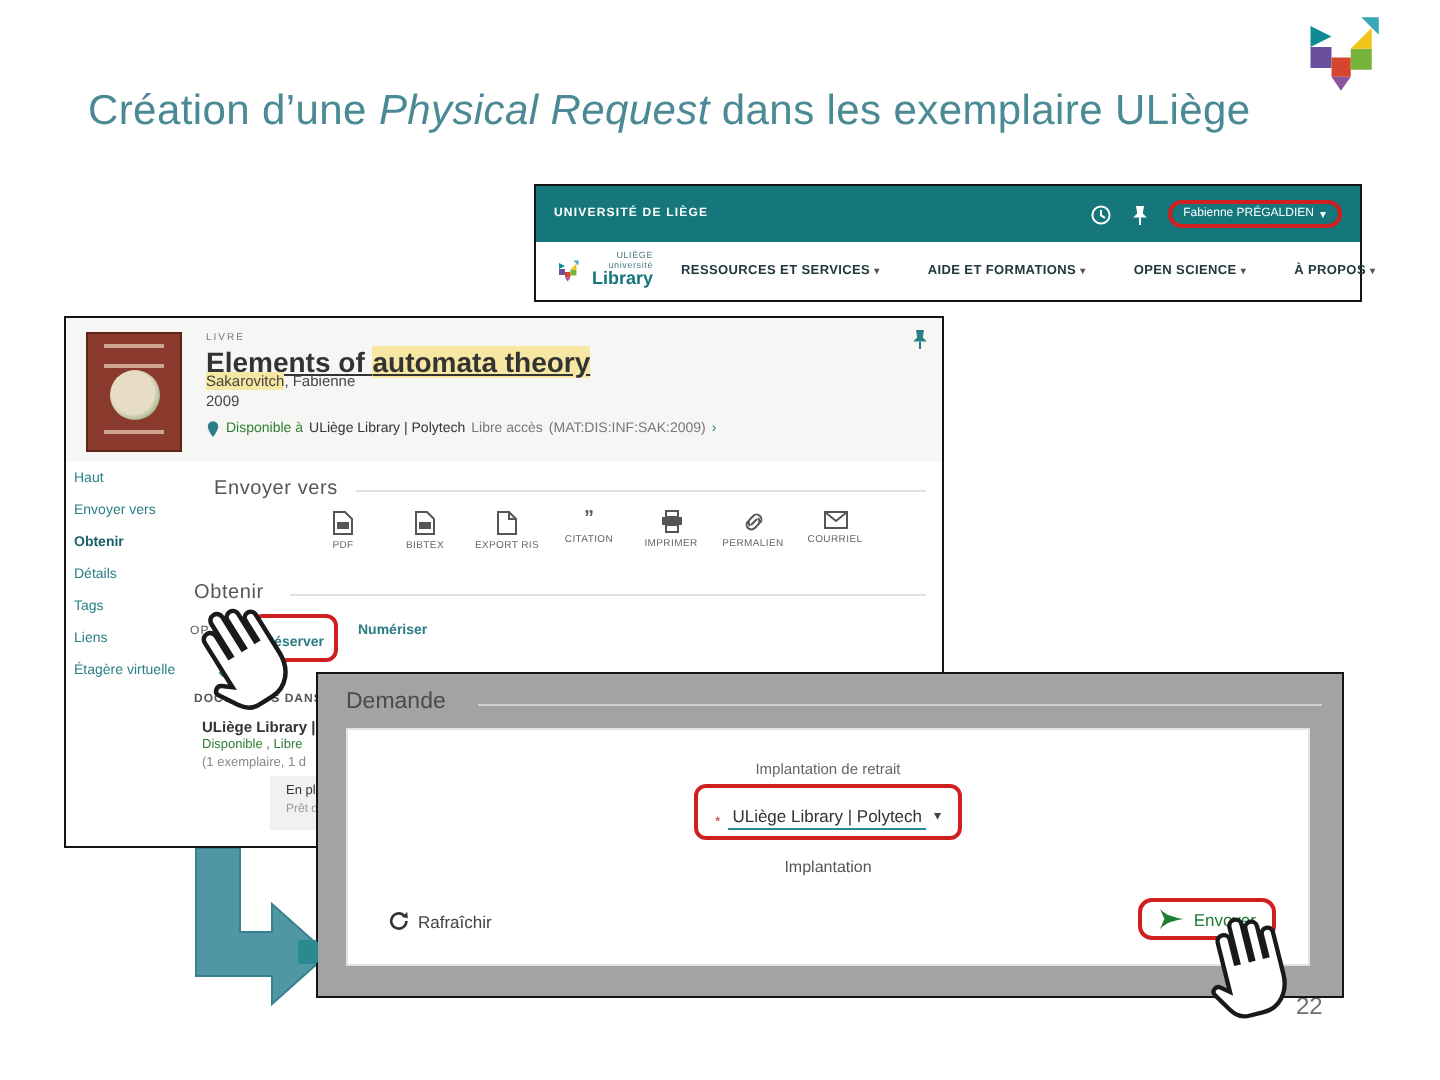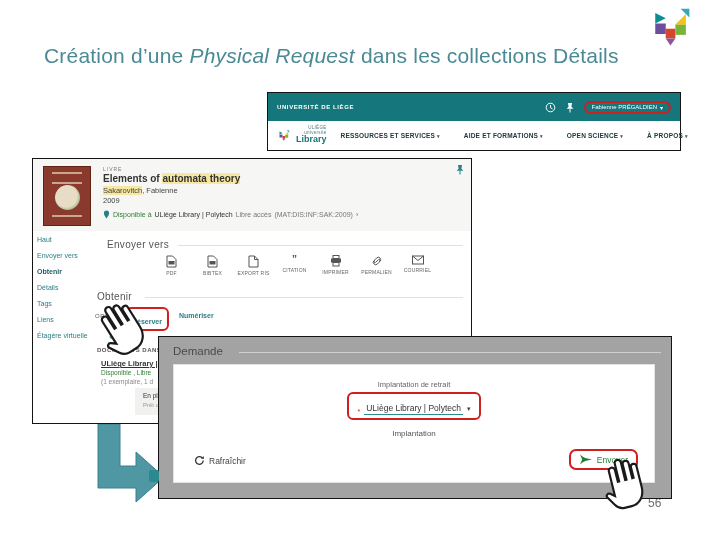--- a/index.html
+++ b/index.html
@@ -34,21 +34,21 @@
 
   
   #main-shot{left:32px;top:158px;width:438px;height:264px;}
   .record-strip{position:absolute;left:0;top:0;right:0;height:72px;background:#f6f7f5;}
   .cover{position:absolute;left:10px;top:7px;width:48px;height:60px;background:#8a392d;border:1px solid #5f2418;box-sizing:border-box;}
   .cover .tl{position:absolute;left:8px;right:8px;top:5px;height:8px;border-top:2px solid #caa58f;border-bottom:2px solid #caa58f;}
   .cover .circle{position:absolute;left:11px;top:18px;width:25px;height:25px;border-radius:50%;background:#ddd3bd;
                  background:radial-gradient(circle at 45% 45%, #e7ddc6 55%, #9fb18a 75%, #ddd3bd 80%);}
   .cover .bl{position:absolute;left:8px;right:8px;bottom:8px;height:0;border-top:2px solid #caa58f;}
   .type-label{left:70px;top:7px;font-size:5px;color:#777;letter-spacing:1px;}
-  .rec-title{left:70px;top:14px;font-size:10px;font-weight:bold;color:#333;white-space:nowrap;}
+  .rec-title{left:70px;top:14px;font-size:14px;font-weight:bold;color:#333;white-space:nowrap;text-decoration:underline;}
   .hl{background:#f6e7a2;}
   .rec-author{left:70px;top:27px;font-size:7.5px;color:#444;}
   .rec-year{left:70px;top:37px;font-size:7.5px;color:#444;}
   .rec-avail{left:70px;top:51px;font-size:7px;white-space:nowrap;display:flex;align-items:center;gap:3px;}
   .av-green{color:#2e7d32;}
   .av-loc{color:#333;}
   .av-grey{color:#777;}
   .av-more{color:#2a7f85;}
   .rec-pin{position:absolute;right:6px;top:5px;}
 
@@ -63,21 +63,21 @@
   .sendto-label{font-size:5px;color:#666;letter-spacing:.2px;white-space:nowrap;}
   .quote-glyph{font-size:10px;font-weight:bold;color:#555;line-height:10px;}
 
   .options-label{left:62px;top:154px;font-size:6px;color:#555;letter-spacing:.6px;}
   .chip-red{display:inline-block;border:2px solid #cf1f1f;border-radius:6px;padding:1px 5px;background:#fff;}
   .opt-reserve{left:92px;top:148px;}
   .opt-link{font-size:7px;color:#2a7f85;font-weight:bold;white-space:nowrap;}
   .opt-digitize{left:146px;top:153px;}
   .back-arrow{left:76px;top:172px;font-size:10px;color:#2a7f85;}
   .docs-row{left:64px;top:188px;font-size:6px;font-weight:bold;color:#555;letter-spacing:.5px;white-space:nowrap;}
-  .hold-lib{left:68px;top:200px;font-size:7.5px;font-weight:bold;color:#333;white-space:nowrap;text-decoration:underline;}
+  .hold-lib{left:68px;top:200px;font-size:7.5px;font-weight:bold;color:#333;white-space:nowrap;}
   .hold-status{left:68px;top:210px;font-size:6.5px;color:#2e7d32;white-space:nowrap;}
   .hold-copies{left:68px;top:219px;font-size:6.5px;color:#888;white-space:nowrap;}
   .enplace-box{left:102px;top:229px;width:110px;height:27px;background:#f1f1f0;}
   .enplace-1{left:8px;top:4px;font-size:6.5px;color:#333;position:absolute;}
   .enplace-2{left:8px;top:14px;font-size:6px;color:#999;position:absolute;white-space:nowrap;}
 
   
   #dialog-shot{left:158px;top:336px;width:512px;height:161px;background:#a3a3a3;border:1.5px solid #141414;z-index:10;}
   .dlg-title{left:14px;top:8px;font-size:11.5px;color:#4a4a4a;}
   .dlg-line{left:80px;right:10px;top:15px;height:1px;background:#cfcfcf;position:absolute;}
@@ -109,21 +109,21 @@
     <polygon points="3,4 9,7 3,10" fill="#0e8c94"></polygon>
     <rect x="3" y="10" width="6" height="6" fill="#6a4f9e"></rect>
     <rect x="9" y="13" width="5.5" height="5.5" fill="#d6452e"></rect>
     <polygon points="9,18.5 14.5,18.5 11.7,22.5" fill="#8a559e"></polygon>
     <rect x="14.5" y="10.5" width="6" height="6" fill="#78b43c"></rect>
     <polygon points="20.5,4.5 20.5,10.5 14.5,10.5" fill="#f0c419"></polygon>
     <polygon points="17.5,1.5 22.5,1.5 22.5,6.5" fill="#3aa6b9"></polygon>
   </svg>
 
   <div class="abs slide-title">
-    <span>Création d’une </span><span class="it">Physical Request</span><span> dans les collections Détails</span>
+    <span>Création d’une </span><span class="it">Physical Request</span><span> dans les exemplaire ULiège</span>
   </div>
 
   <div id="header-shot" class="shot">
     <div class="teal-bar">
       <span class="univ">UNIVERSITÉ DE LIÈGE</span>
       <span class="teal-right">
         <svg width="11" height="11" viewBox="0 0 11 11">
           <circle cx="5.5" cy="5.5" r="4.3" fill="none" stroke="#fff" stroke-width="1"></circle>
           <path d="M5.5,3 v2.7 l2,1.2" fill="none" stroke="#fff" stroke-width="1"></path>
         </svg>
@@ -329,14 +329,14 @@
     </div>
   </div>
 
   <svg id="hand-reserve" class="abs" width="46" height="56" viewBox="0 0 32 40">
     <path d="M12 38 c-3 0 -5 -1.6 -6.5 -4 l-4 -6.5 c-1 -1.7 1.2 -3.4 2.7 -2.2 l3 2.4 V9 a2.3 2.3 0 0 1 4.6 0 v9 h1 V4.5 a2.3 2.3 0 0 1 4.6 0 V18 h1 V6.5 a2.2 2.2 0 0 1 4.4 0 V18 h1 v-8 a2.1 2.1 0 0 1 4.2 0 V26 c0 7 -4.5 12 -10.5 12 z" fill="#fff" stroke="#1a1a1a" stroke-width="1.6"></path>
   </svg>
   <svg id="hand-send" class="abs" width="44" height="54" viewBox="0 0 32 40">
     <path d="M12 38 c-3 0 -5 -1.6 -6.5 -4 l-4 -6.5 c-1 -1.7 1.2 -3.4 2.7 -2.2 l3 2.4 V9 a2.3 2.3 0 0 1 4.6 0 v9 h1 V4.5 a2.3 2.3 0 0 1 4.6 0 V18 h1 V6.5 a2.2 2.2 0 0 1 4.4 0 V18 h1 v-8 a2.1 2.1 0 0 1 4.2 0 V26 c0 7 -4.5 12 -10.5 12 z" fill="#fff" stroke="#1a1a1a" stroke-width="1.6"></path>
   </svg>
 
-  <div class="abs page-num">56</div>
+  <div class="abs page-num">22</div>
 </div>
 
 </body></html>

